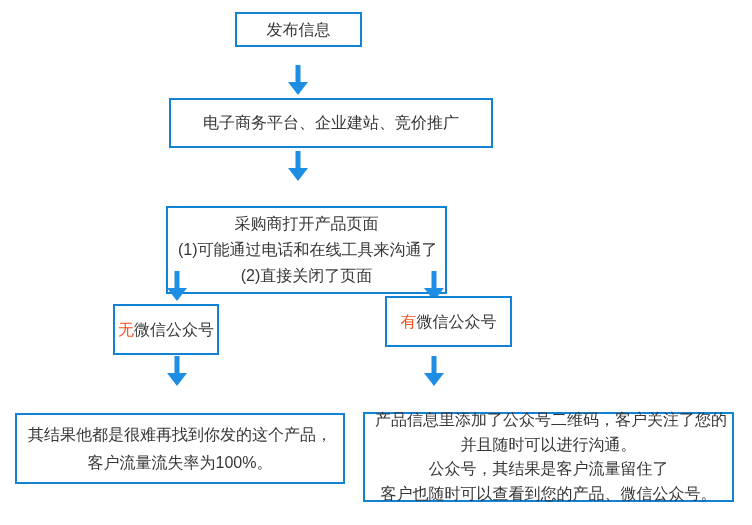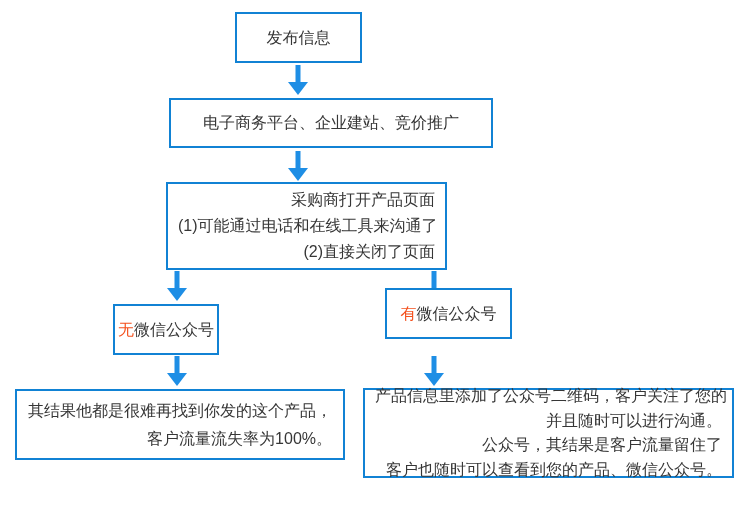--- a/index.html
+++ b/index.html
@@ -34,40 +34,41 @@
   .node.center {
     display: flex;
     align-items: center;
     justify-content: center;
     text-align: center;
   }
   .node.multiline {
     display: flex;
     flex-direction: column;
     justify-content: center;
-    text-align: right;
+    text-align: center;
+    margin-top: 24px;
   }
   .node.multiline .line {
     white-space: nowrap;
   }
   .hl { color: var(--highlight); }
   .arrow {
     position: absolute;
     width: 22px;
     height: 31px;
   }
   .arrow .stem { fill: var(--arrow); }
   .arrow .head { fill: var(--arrow); }
 
   
-  #node-publish   { left: 235px; top: 12px;  width: 127px; height: 51px; }
+  #node-publish   { left: 235px; top: 12px;  width: 127px; height: 35px; }
   #node-channels  { left: 169px; top: 98px;  width: 324px; height: 50px; }
   #node-buyer     { left: 166px; top: 182px; width: 281px; height: 88px; padding: 0 10px; line-height: 26px; }
   #node-nowechat  { left: 113px; top: 304px; width: 106px; height: 51px; }
-  #node-haswechat { left: 385px; top: 288px; width: 127px; height: 51px; }
+  #node-haswechat { left: 385px; top: 296px; width: 127px; height: 51px; }
   #node-lost      { left: 15px;  top: 389px; width: 330px; height: 71px; padding: 12px 11px; line-height: 28px; }
   #node-kept      { left: 363px; top: 388px; width: 371px; height: 90px; padding: 0 10px; line-height: 24.5px; }
 
   
   #arrow-1 { left: 287px; top: 65px; }
   #arrow-2 { left: 287px; top: 151px; }
   #arrow-3 { left: 166px; top: 271px; }
   #arrow-4 { left: 423px; top: 271px; }
   #arrow-5 { left: 166px; top: 356px; }
   #arrow-6 { left: 423px; top: 356px; }

